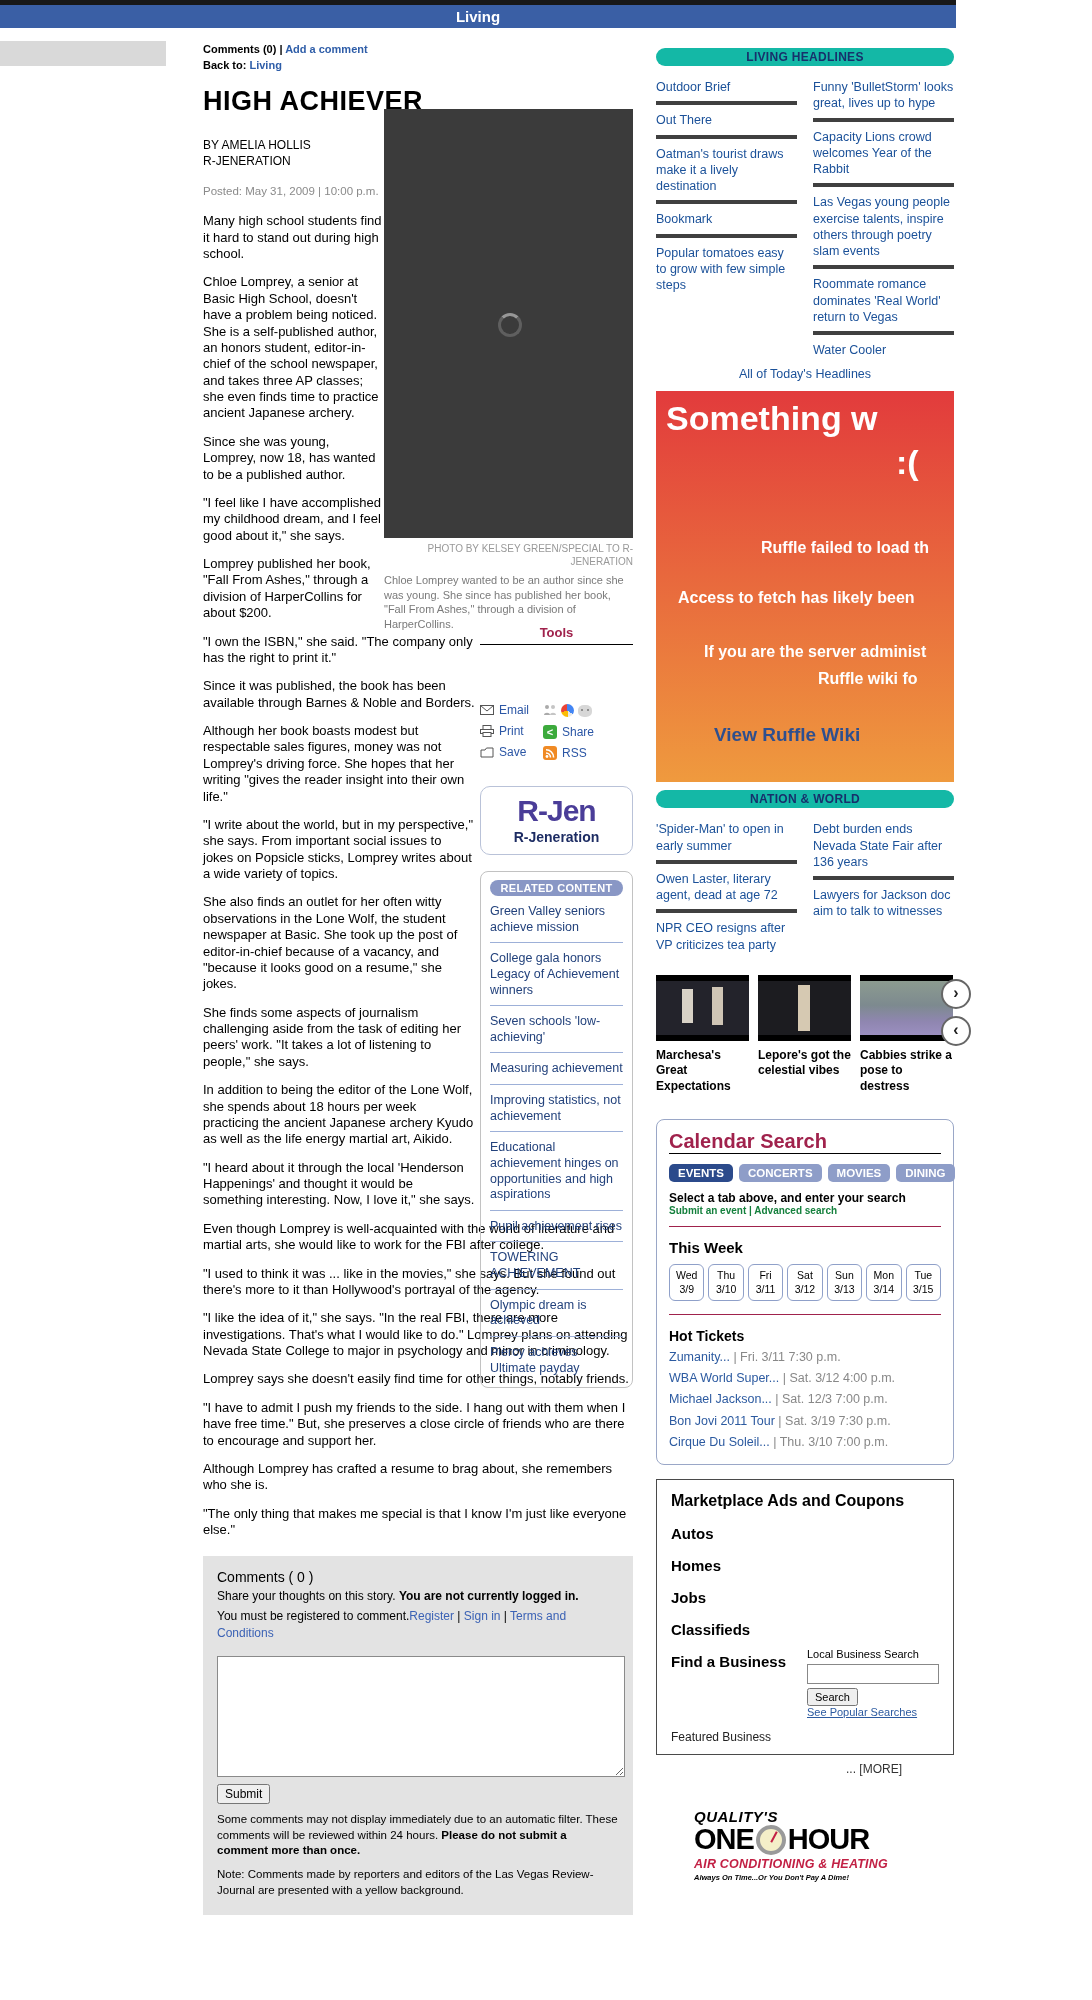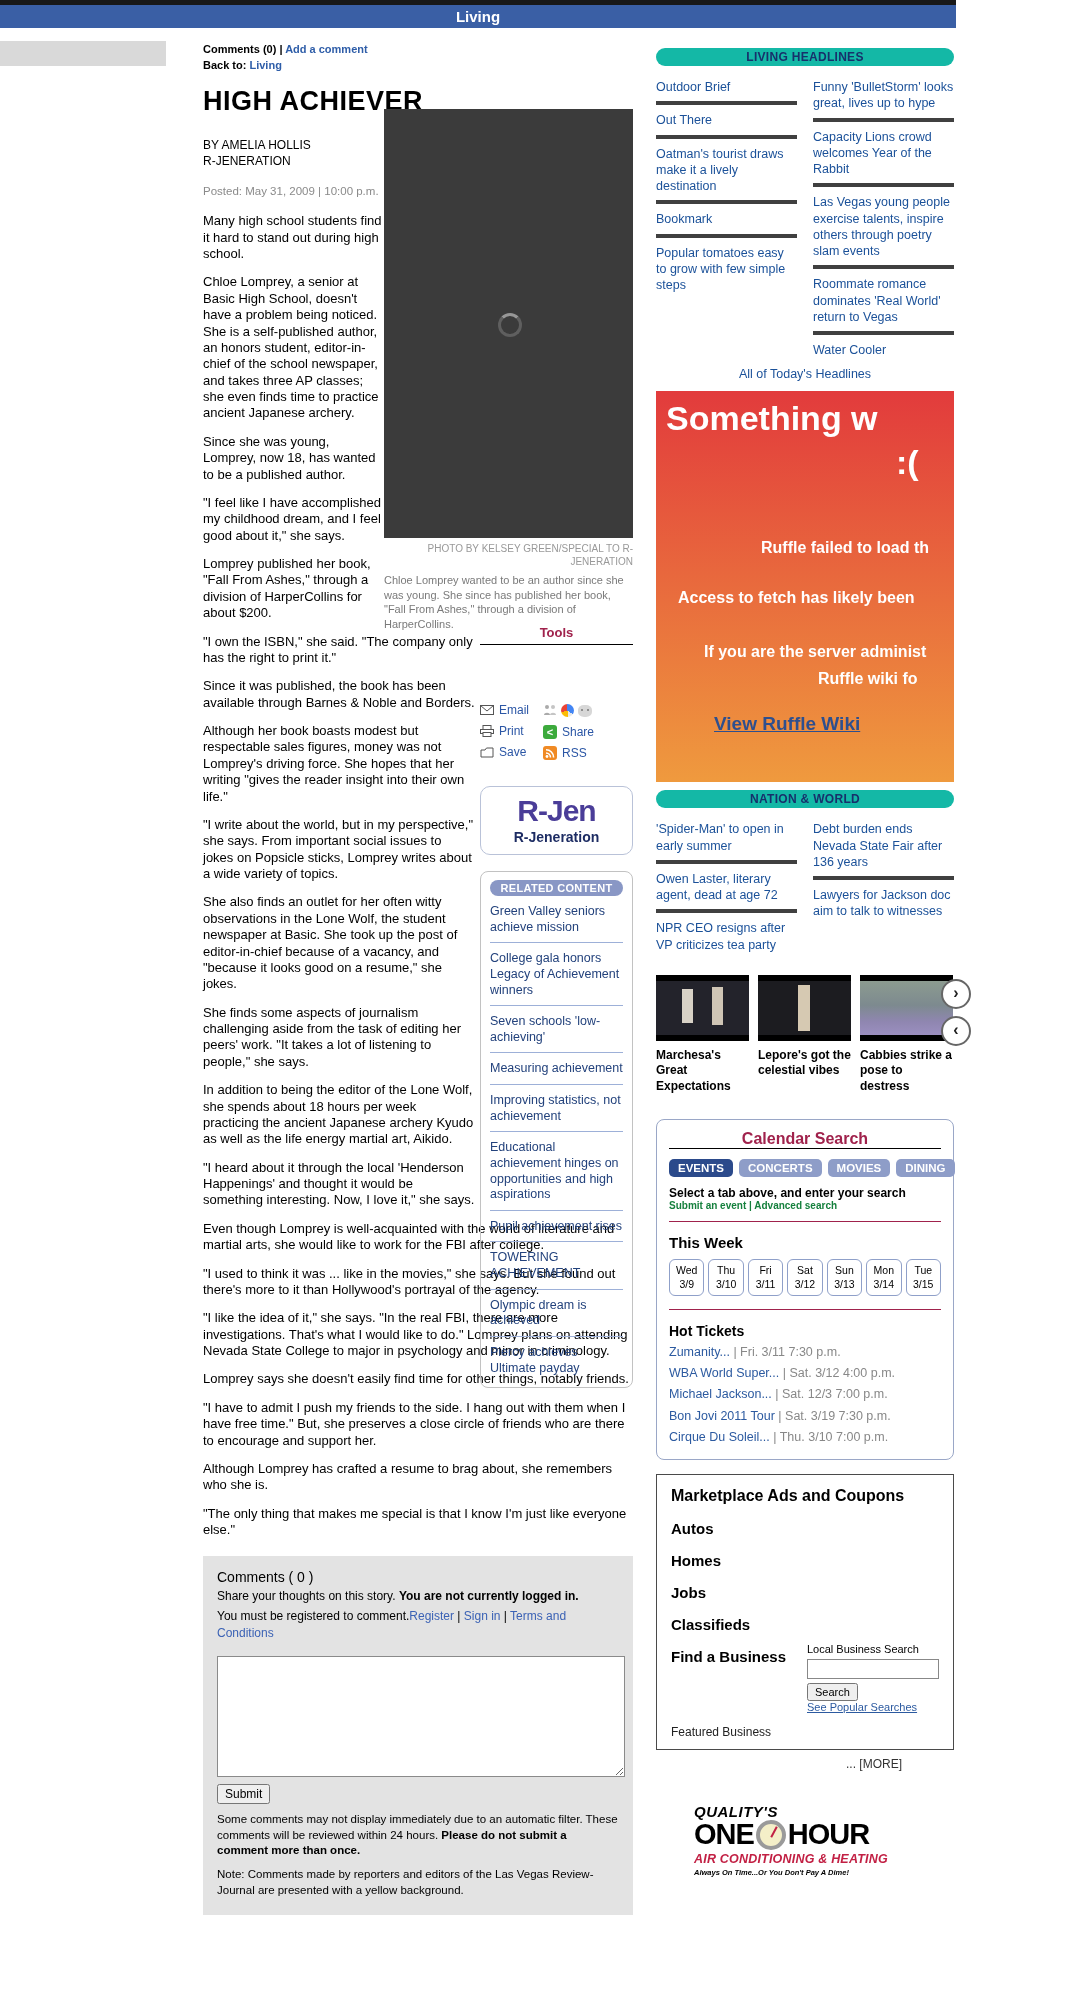--- a/index.html
+++ b/index.html
@@ -82,38 +82,38 @@
   .hl-footer{text-align:center;font-size:12.5px;color:#1b5199;margin-top:3px;cursor:pointer;}
 
   .ad-box{margin-top:10px;width:298px;height:391px;background:linear-gradient(#e23b3c,#ef9a3e);
           overflow:hidden;position:relative;color:#fff;}
   .ad-line{position:absolute;white-space:nowrap;font-weight:bold;}
   .ad-t1{top:8px;left:10px;font-size:34px;font-weight:900;}
   .ad-t2{top:52px;left:240px;font-size:34px;font-weight:900;}
   .ad-b{font-size:16px;}
   .ad-b1{top:148px;left:105px;} .ad-b2{top:198px;left:22px;}
   .ad-b3{top:252px;left:48px;}  .ad-b4{top:279px;left:162px;}
-  .ad-link{top:322px;left:58px;font-size:19px;color:#2e4f8e;text-decoration:underline;cursor:pointer;}
+  .ad-link{top:333px;left:58px;font-size:19px;color:#2e4f8e;cursor:pointer;}
 
   .nation{margin-top:8px;}
 
   .thumbs{position:relative;margin-top:16px;display:flex;gap:9px;}
   .thumb{width:93px;cursor:pointer;}
   .thumb-img{width:93px;height:66px;box-sizing:border-box;border-top:6px solid #000;border-bottom:6px solid #000;}
   .ti-1{background:linear-gradient(#d8d2c6,#d8d2c6) 26px 8px/11px 34px no-repeat,
         linear-gradient(#cfc5b5,#cfc5b5) 56px 6px/11px 38px no-repeat,#23232b;}
   .ti-2{background:linear-gradient(#d6c9b2,#d6c9b2) 40px 4px/12px 46px no-repeat,#1c1c20;}
   .ti-3{background:linear-gradient(180deg,#8c9b90 0%,#7d8a8f 45%,#8f86b0 75%,#9b8fc0 100%);}
   .thumb-cap{font-size:12px;font-weight:bold;margin-top:7px;line-height:1.3;}
   .thumb-nav{position:absolute;right:-17px;top:4px;display:flex;flex-direction:column;gap:7px;}
   .nav-circle{width:26px;height:26px;border:2px solid #666;border-radius:50%;background:#fff;
               font-size:16px;font-weight:bold;text-align:center;line-height:24px;color:#222;cursor:pointer;}
 
   .cal-box{margin-top:24px;border:1px solid #9aa7c7;border-radius:8px;padding:10px 12px 14px;}
-  .cal-title{color:#a0224c;font-size:16px;font-weight:bold;text-align:center;
+  .cal-title{color:#a0224c;font-size:20px;font-weight:bold;
              padding-bottom:0;border-bottom:1px solid #000;}
   .cal-tabs{display:flex;gap:6px;margin-top:10px;}
   .cal-tab{border-radius:5px;color:#fff;font-weight:bold;font-size:11.5px;padding:3px 9px;
            background:#8e9dc8;cursor:pointer;}
   .cal-tab.active{background:#2b4a8b;}
   .cal-instr{font-size:12px;font-weight:bold;margin-top:9px;}
   .cal-links{color:#15803d;font-weight:bold;font-size:10px;
              border-bottom:1px solid #a0224c;padding-bottom:10px;}
   .cal-links span{cursor:pointer;}
   .this-week{font-size:15px;font-weight:bold;margin-top:12px;}

